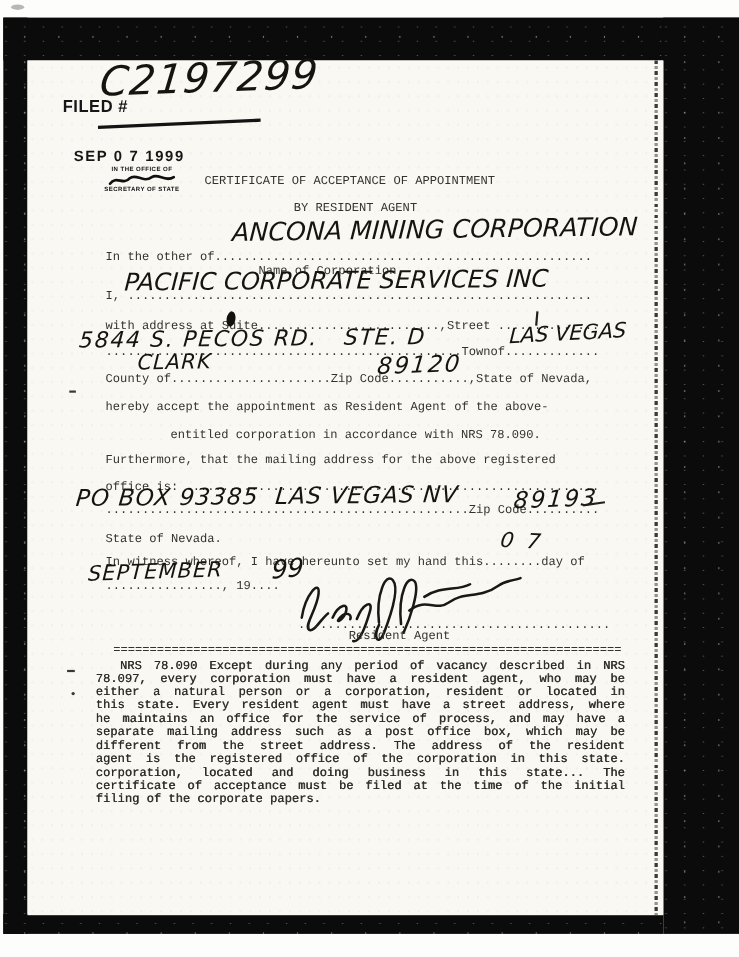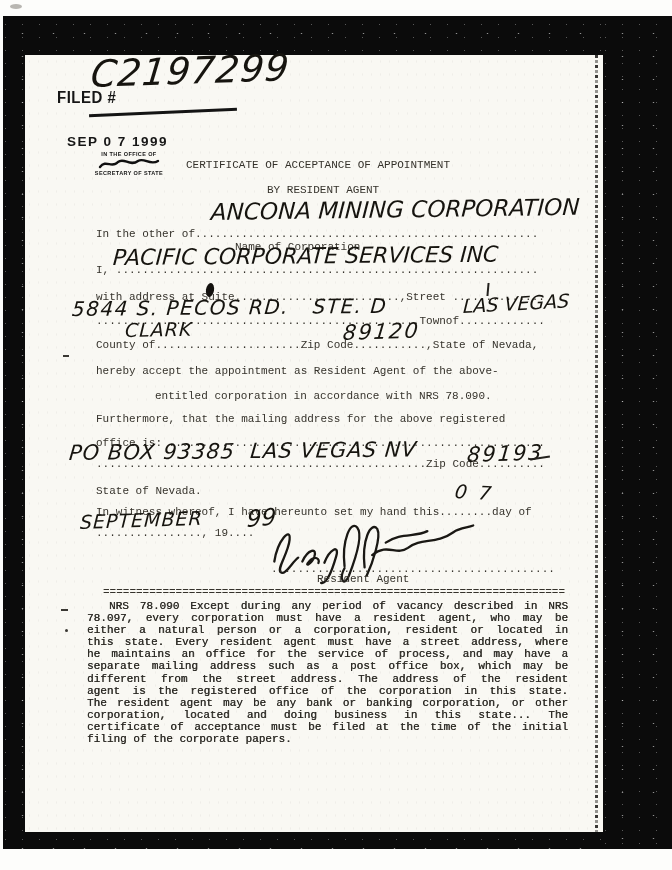--- a/index.html
+++ b/index.html
@@ -117,20 +117,19 @@
 
     <div class="statute">
       <div class="statute-line first">NRS 78.090  Except during any period of vacancy described in NRS</div>
       <div class="statute-line">78.097, every corporation must have a resident agent, who may be</div>
       <div class="statute-line">either a natural person or a corporation, resident or located in</div>
       <div class="statute-line">this state.  Every resident agent must have a street address, where</div>
       <div class="statute-line">he maintains an office for the service of process, and may have a</div>
       <div class="statute-line">separate mailing address such as a post office box, which may be</div>
       <div class="statute-line">different from the street address.  The address of the resident</div>
       <div class="statute-line">agent is the registered office of the corporation in this state.</div>
-      <div class="statute-line">The resident agent may be any bank or banking corporation, or other</div>
       <div class="statute-line">corporation, located and doing business in this state...  The</div>
       <div class="statute-line">certificate of acceptance must be filed at the time of the initial</div>
       <div class="statute-line last">filing of the corporate papers.</div>
     </div>
 
   </div>
 </div>
 
 </body></html>

